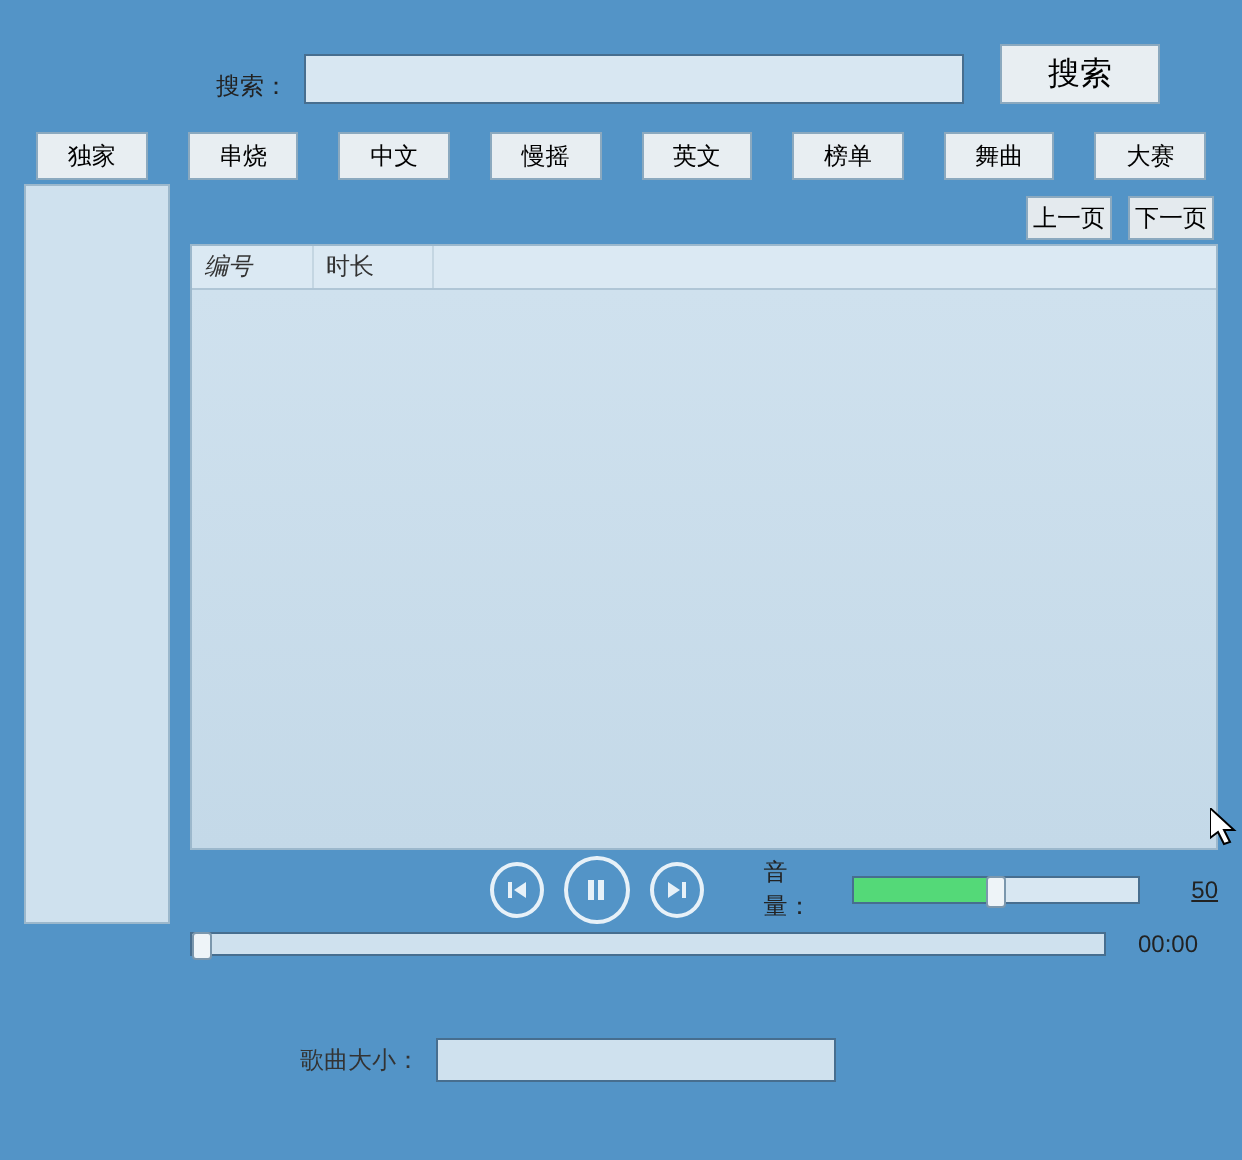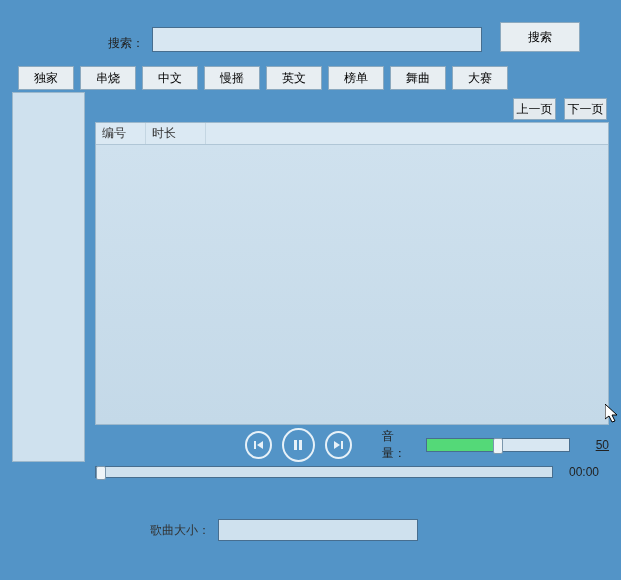--- a/index.html
+++ b/index.html
@@ -27,25 +27,25 @@
     background: #d8e7f2;
     padding: 0 6px;
   }
   .search-btn {
     width: 80px;
     height: 30px;
     margin-left: 10px;
     background: #e8eef2;
     border: 1px solid #8ba9bf;
     cursor: pointer;
-    font-size: 12px;
+    font-size: 16px;
   }
   .cat-row {
     display: flex;
-    gap: 6px;
+    gap: 20px;
     padding: 14px 18px 0 18px;
   }
   .cat-btn {
     width: 56px;
     height: 24px;
     background: #e8eef2;
     border: 1px solid #8ba9bf;
     cursor: pointer;
     font-size: 12px;
   }
@@ -89,21 +89,21 @@
   .table-head {
     display: flex;
     align-items: center;
     height: 22px;
     background: #dbe9f3;
     border-bottom: 1px solid #b0c6d6;
     font-size: 12px;
     color: #333;
   }
   .th { padding-left: 6px; border-right: 1px solid #c4d6e2; height: 100%; display:flex; align-items:center;}
-  .th.id   { width: 50px; }
+  .th.id   { width: 61px; font-style: italic; }
   .th.name { flex: 1; }
   .th.dur  { width: 60px; }
   .th.stat { width: 90px; border-right: none;}
   .table-body {
     position: absolute;
     top: 22px; left: 0; right: 0; bottom: 0;
     background: linear-gradient(#cfe1ee, #c4d9e8);
   }
   .ctrl-row {
     display: flex;

